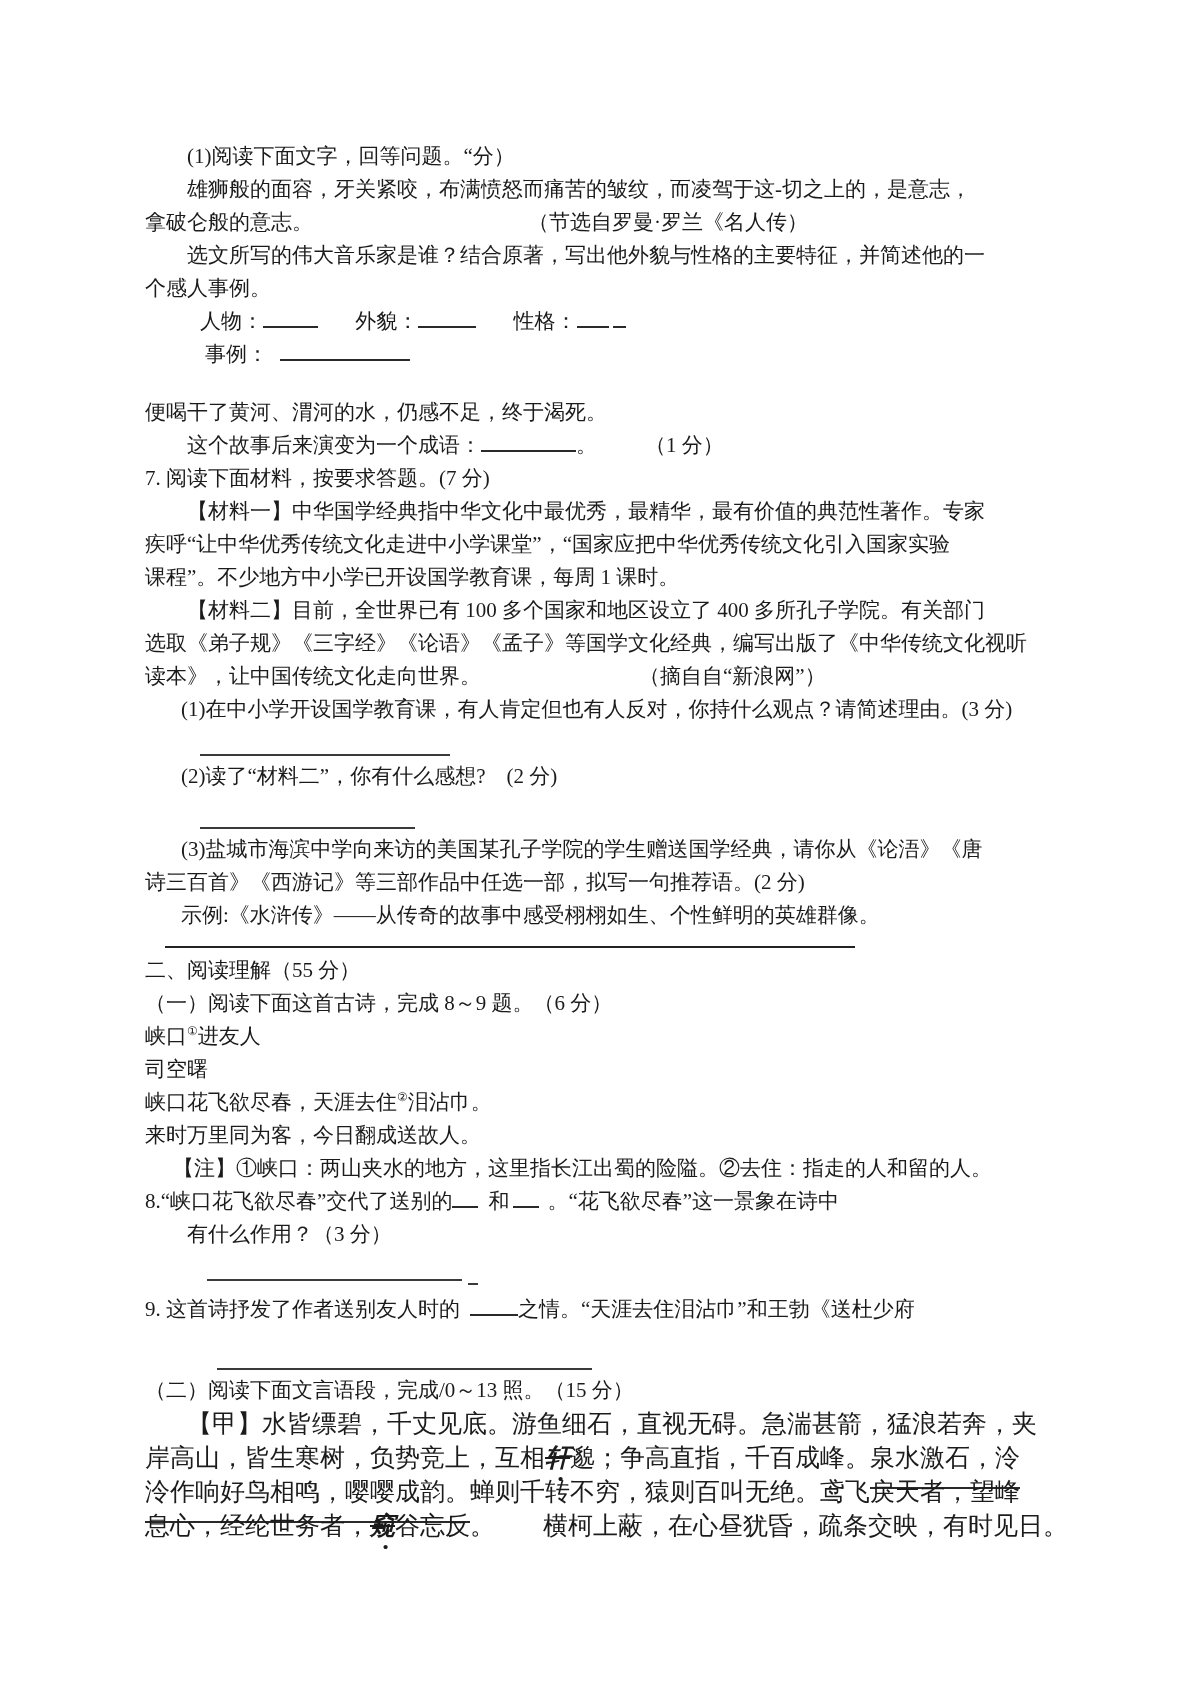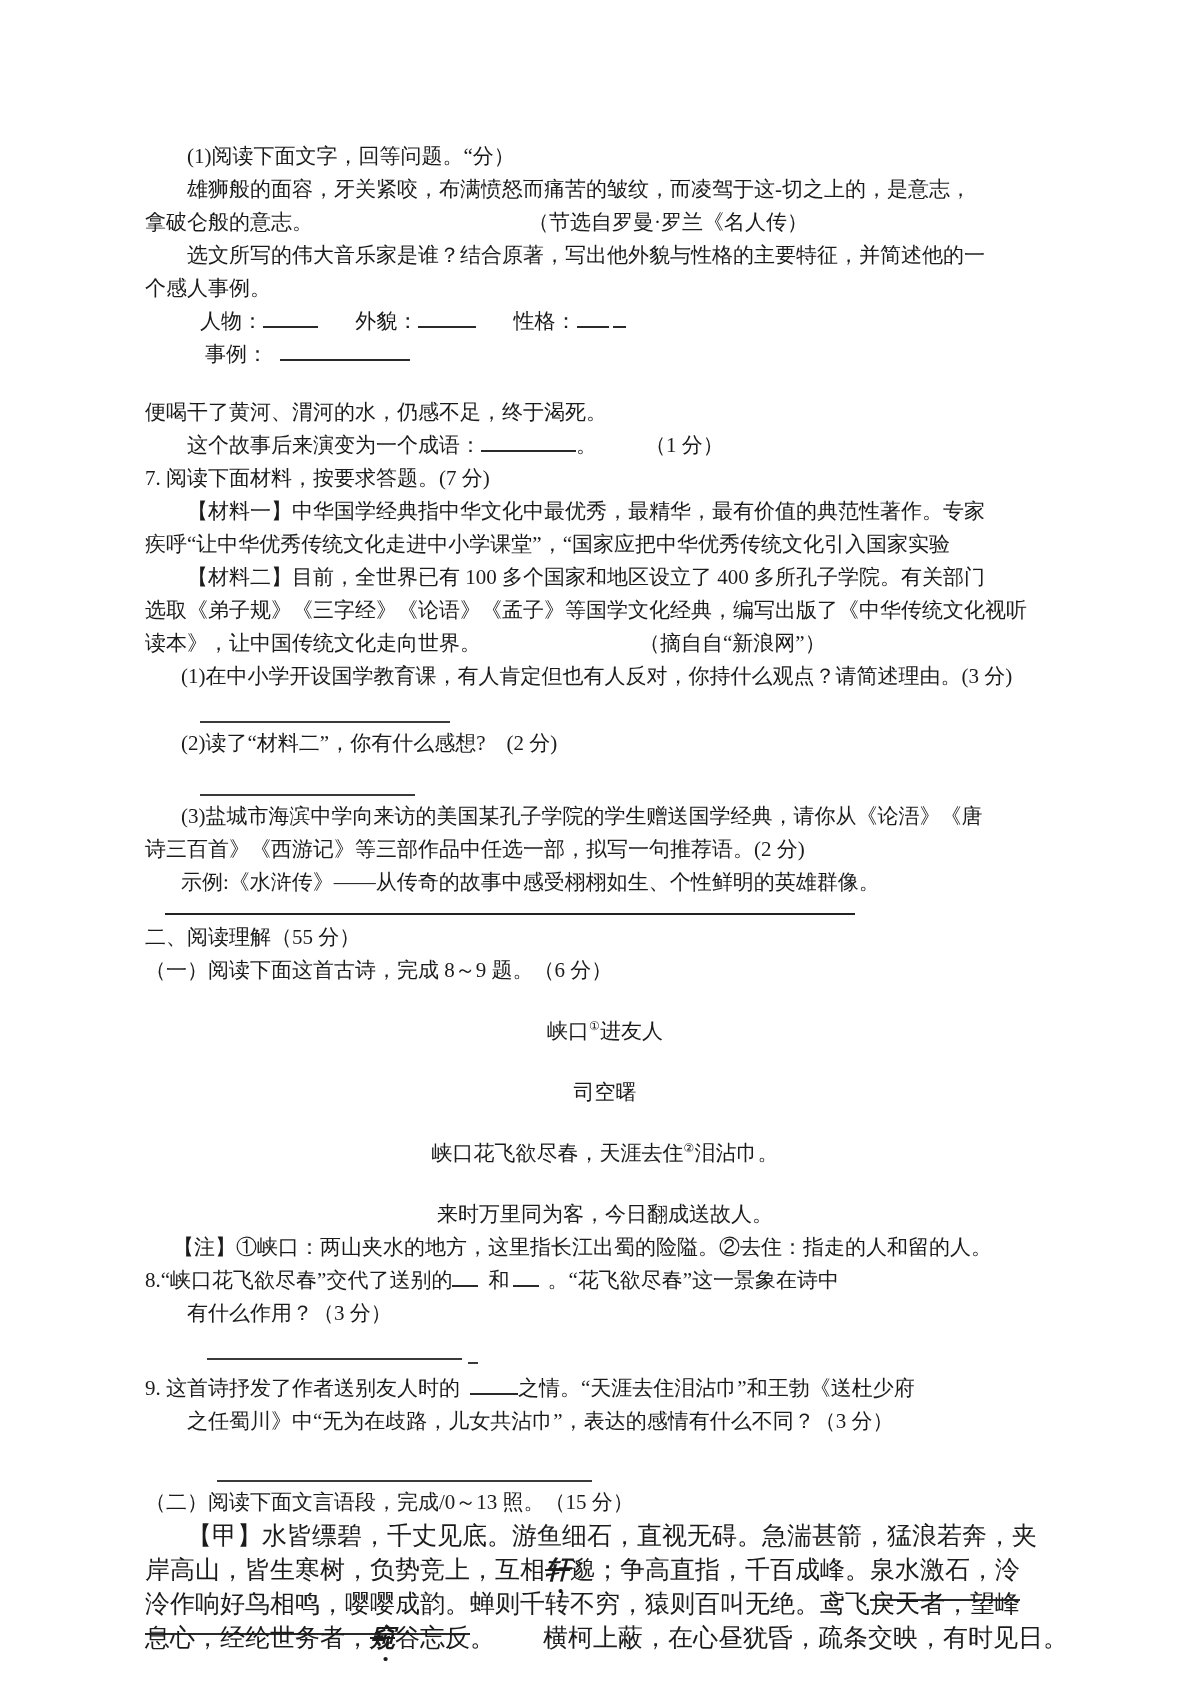--- a/index.html
+++ b/index.html
@@ -4,21 +4,21 @@
 <style>
   html,body{margin:0;padding:0;background:#ffffff;}
   body{width:1200px;height:1698px;color:#1b1b1b;
        font-family:"Liberation Serif","DejaVu Serif",serif;}
   .page{box-sizing:border-box;width:1200px;height:1698px;
         padding:140px 135px 0 145px;font-size:21px;}
   .row{margin:0;line-height:33px;min-height:33px;white-space:nowrap;}
   .ind2{padding-left:42px;}
   .ind1{padding-left:36px;}
   .ind15{padding-left:55px;}
-  .center{text-align:center;white-space:nowrap;margin-top:28px;}
+  .center{white-space:nowrap;}
   .blank{display:inline-block;border-bottom:2px solid #2a2a2a;height:17px;vertical-align:baseline;}
   .spacer{display:inline-block;height:1px;}
   .ansline{border-bottom:2px solid #3a3a3a;height:28px;margin-bottom:4px;}
   .ansfrag{display:inline-block;border-bottom:2px solid #3a3a3a;height:28px;width:10px;margin-left:6px;}
   .divider{border-top:2px solid #222;width:690px;margin:14px 0 2px 20px;height:4px;}
   .poem{line-height:33px;}
   sup{font-size:12px;line-height:0;}
   .passage{font-size:25px;line-height:34px;}
   .ul{border-bottom:2px solid #2a2a2a;padding-bottom:16px;}
   .struck{font-weight:bold;font-style:italic;text-decoration:line-through;position:relative;display:inline-block;}
@@ -46,20 +46,21 @@
   </p>
 
   <p class="row" style="margin-top:25px">便喝干了黄河、渭河的水，仍感不足，终于渴死。</p>
   <p class="row ind2">
     <span>这个故事后来演变为一个成语：</span><span class="blank" style="width:95px"></span><span>。</span><span class="spacer" style="width:48px"></span><span>（1 分）</span>
   </p>
 
   <p class="row">7. 阅读下面材料，按要求答题。(7 分)</p>
   <p class="row ind2">【材料一】中华国学经典指中华文化中最优秀，最精华，最有价值的典范性著作。专家</p>
   <p class="row">疾呼“让中华优秀传统文化走进中小学课堂”，“国家应把中华优秀传统文化引入国家实验</p>
+  <p class="row">课程”。不少地方中小学已开设国学教育课，每周 1 课时。</p>
   <p class="row ind2">【材料二】目前，全世界已有 100 多个国家和地区设立了 400 多所孔子学院。有关部门</p>
   <p class="row">选取《弟子规》《三字经》《论语》《孟子》等国学文化经典，编写出版了《中华传统文化视听</p>
   <p class="row"><span>读本》，让中国传统文化走向世界。</span><span class="spacer" style="width:158px"></span><span>（摘自自“新浪网”）</span></p>
 
   <p class="row ind1">(1)在中小学开设国学教育课，有人肯定但也有人反对，你持什么观点？请简述理由。(3 分)</p>
   <div class="ansline" style="width:250px;margin-left:55px"></div>
   <p class="row ind1">(2)读了“材料二”，你有什么感想?　(2 分)</p>
   <div class="ansline" style="width:215px;margin-left:55px;margin-top:6px"></div>
   <p class="row ind1">(3)盐城市海滨中学向来访的美国某孔子学院的学生赠送国学经典，请你从《论浯》《唐</p>
   <p class="row">诗三百首》《西游记》等三部作品中任选一部，拟写一句推荐语。(2 分)</p>
@@ -79,21 +80,20 @@
 
   <p class="row">
     <span>8.“峡口花飞欲尽春”交代了送别的</span><span class="blank" style="width:26px"></span><span style="margin-left:10px">和</span><span class="blank" style="width:26px;margin-left:4px"></span><span style="margin-left:8px">。“花飞欲尽春”这一景象在诗中</span>
   </p>
   <p class="row ind2">有什么作用？（3 分）</p>
   <div style="white-space:nowrap"><div class="ansline" style="width:255px;margin-left:62px;display:inline-block"></div><span class="ansfrag"></span></div>
 
   <p class="row" style="margin-top:2px">
     <span>9. 这首诗抒发了作者送别友人时的</span><span class="blank" style="width:48px;margin-left:10px"></span><span>之情。“天涯去住泪沾巾”和王勃《送杜少府</span>
   </p>
-  <p class="row ind2">之任蜀川》中“无为在歧路，儿女共沾巾”，表达的感情有什么不同？（3 分）</p>
   <div class="ansline" style="width:375px;margin-left:72px;margin-top:14px"></div>
 
   <p class="row">（二）阅读下面文言语段，完成/0～13 照。（15 分）</p>
 
   <div class="passage">
     <p class="row passage ind2">【甲】水皆缥碧，千丈见底。游鱼细石，直视无碍。急湍甚箭，猛浪若奔，夹</p>
     <p class="row passage">
       <span>岸高山，皆生寒树，负势竞上，互相</span><span class="struck">轩</span><span>邈；争高直指，千百成峰。</span><span class="ul">泉水激石，泠</span>
     </p>
     <p class="row passage">

